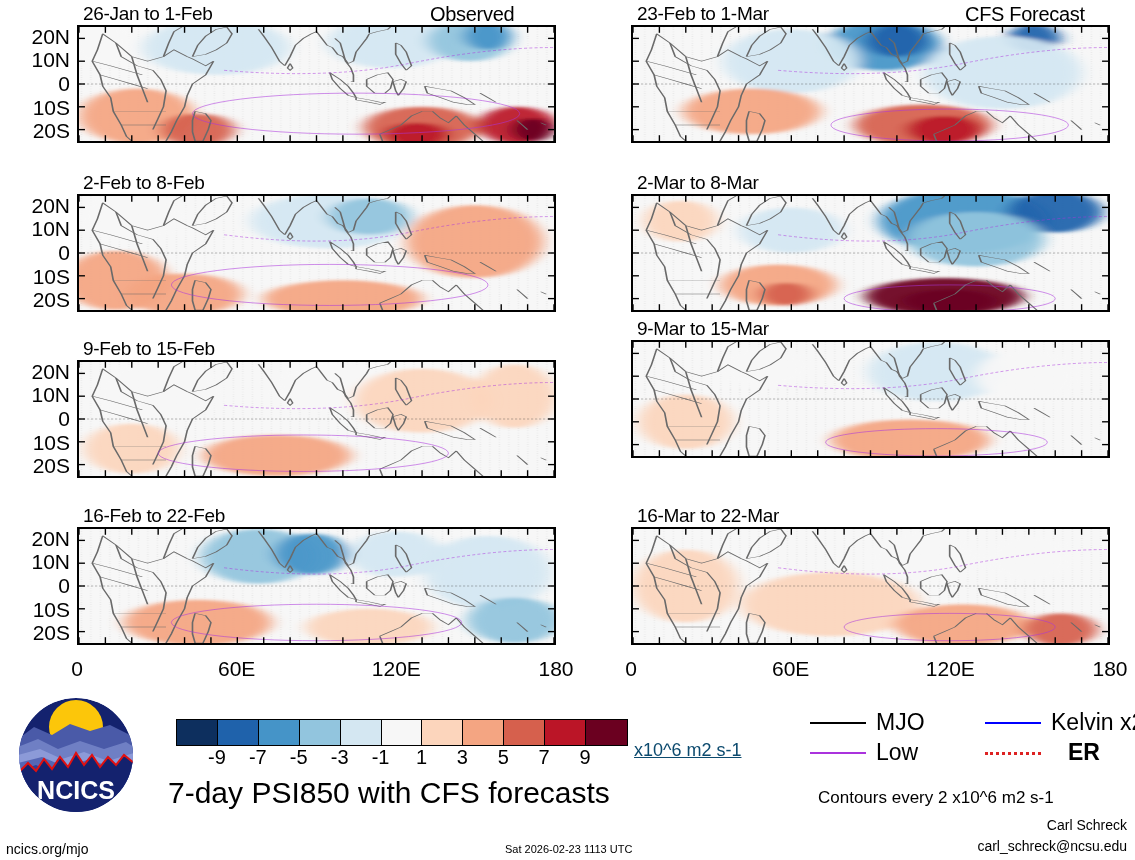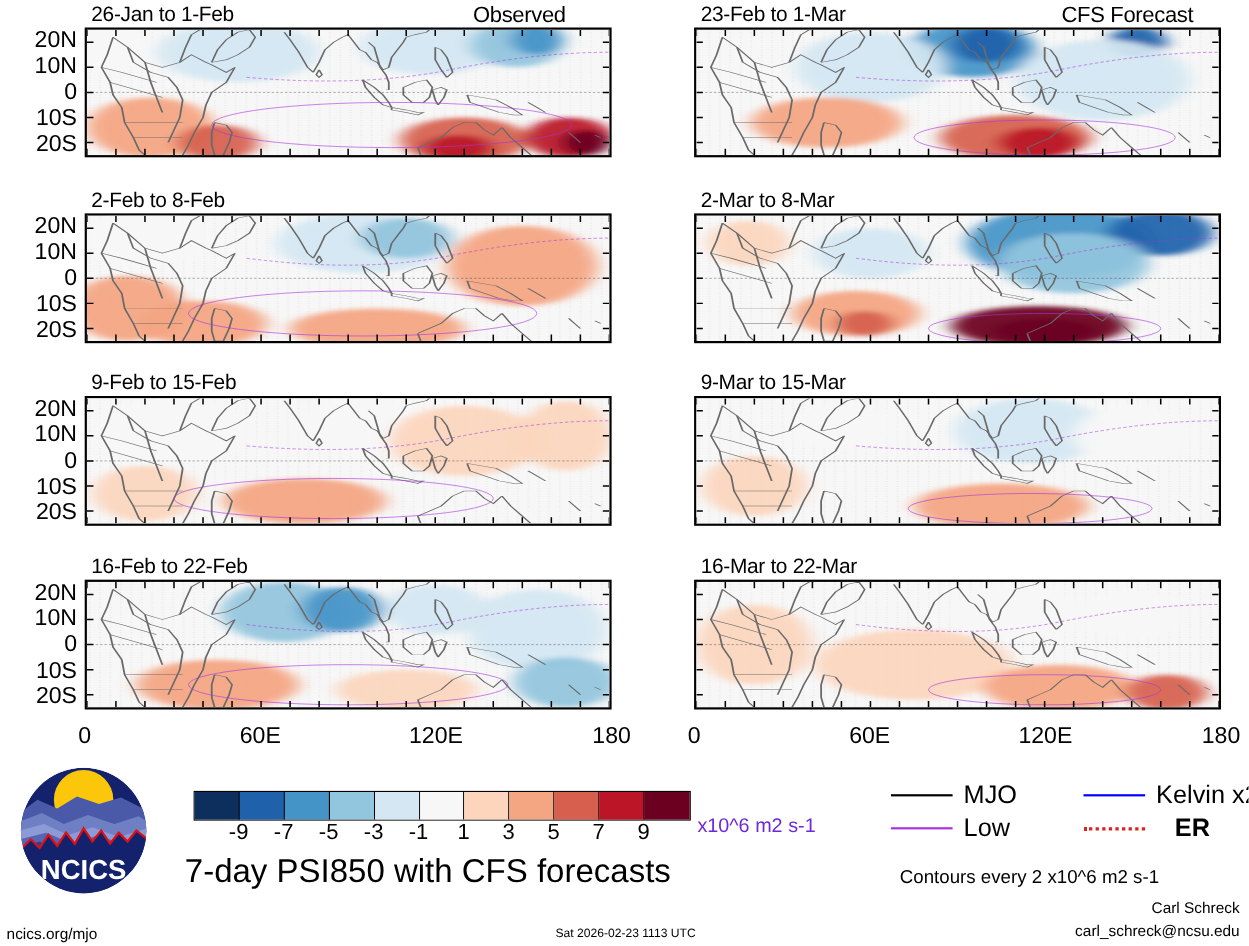--- a/index.html
+++ b/index.html
@@ -56,22 +56,23 @@
   .cb-tick {
     position: absolute;
     font-size: 20px;
     color: #000;
     transform: translateX(-50%);
     white-space: nowrap;
   }
   #cb-units {
     position: absolute;
     font-size: 18px;
-    color: #6d28d9;
+    color: #0c4a6e;
     white-space: nowrap;
+    text-decoration: underline;
   }
   
   .lg-line { position: absolute; height: 0; }
   .lg-text { position: absolute; font-size: 23px; color: #000; white-space: nowrap; }
   
   .ftxt { position: absolute; color: #000; white-space: nowrap; }
   #main-title { position:absolute; font-size: 30px; color:#000; white-space:nowrap; }
   #site-url { font-size: 14px; }
   #timestamp { font-size: 11px; }
   #contours-note { font-size: 17px; }
@@ -736,21 +737,21 @@
           <line y1="35.4" y2="35.4" x1="479" x2="473" stroke="#000" stroke-width="1.4"></line>
           <line y1="59" y2="59" x1="0" x2="6" stroke="#000" stroke-width="1.4"></line>
           <line y1="59" y2="59" x1="479" x2="473" stroke="#000" stroke-width="1.4"></line>
           <line y1="82.6" y2="82.6" x1="0" x2="6" stroke="#000" stroke-width="1.4"></line>
           <line y1="82.6" y2="82.6" x1="479" x2="473" stroke="#000" stroke-width="1.4"></line>
           <line y1="106.2" y2="106.2" x1="0" x2="6" stroke="#000" stroke-width="1.4"></line>
           <line y1="106.2" y2="106.2" x1="479" x2="473" stroke="#000" stroke-width="1.4"></line>
         </svg>
       </div>
     </div>
-    <div class="panel-wrap" style="left: 631px; top: 360px; width: 479px; height: 118px;">
+    <div class="panel-wrap" style="left: 631px; top: 340px; width: 479px; height: 118px;">
       <div class="panel-title left-t">9-Mar to 15-Mar</div>
       <div class="map-box" style="left: 0px; top: 0px; width: 479px; height: 118px;">
         <svg class="map-svg" viewBox="0 0 100 100" preserveAspectRatio="none">
           <defs>
             <filter id="blur6" x="-50%" y="-50%" width="200%" height="200%">
               <feGaussianBlur stdDeviation="1.6"></feGaussianBlur>
             </filter>
             <pattern id="stip6" width="2" height="2" patternUnits="userSpaceOnUse">
               <rect width="2" height="2" fill="#f7f7f7"></rect>
               <circle cx="0.5" cy="0.5" r="0.22" fill="#d8d8d8"></circle>

